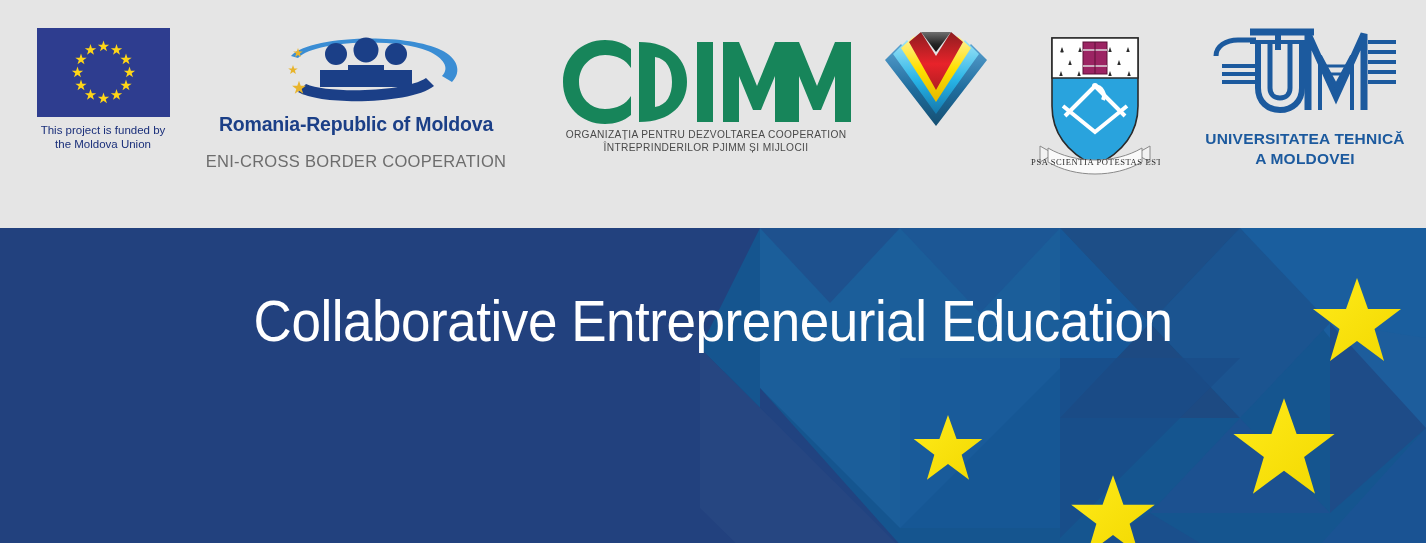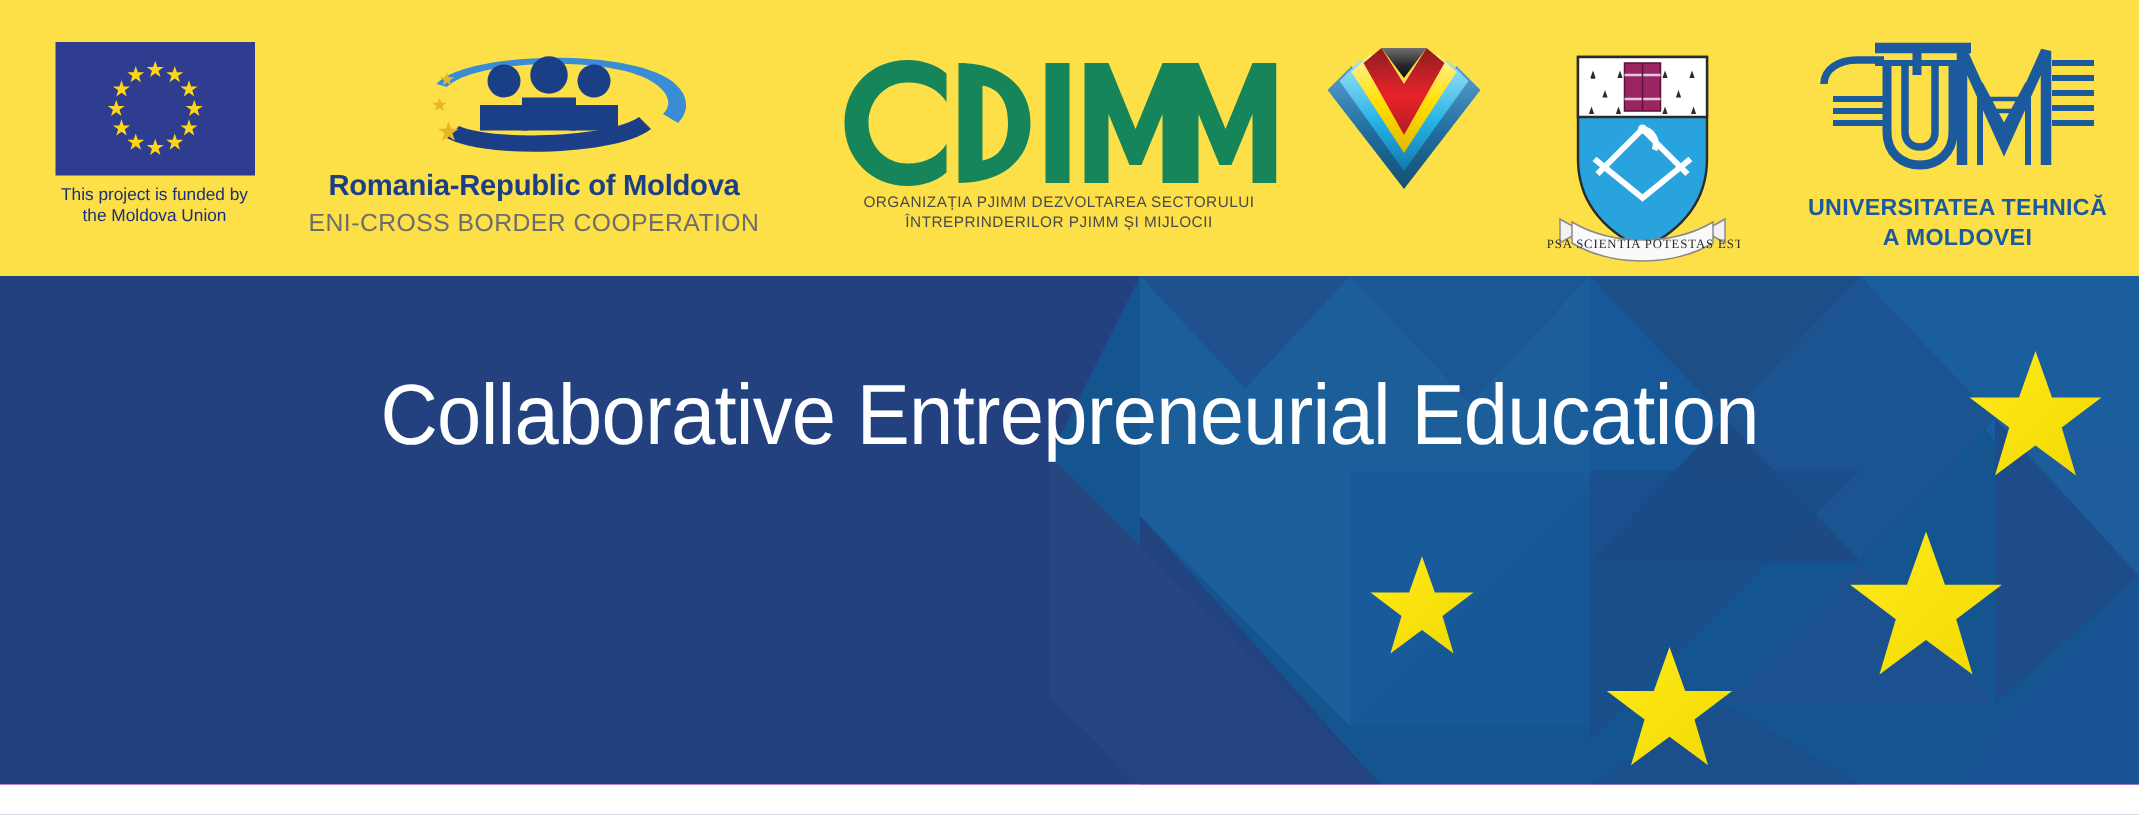--- a/index.html
+++ b/index.html
@@ -17,22 +17,22 @@
     position: relative;
     width: 1426px;
     height: 543px;
     background: #ffffff;
   }
 
   
   #logo-strip {
     position: relative;
     width: 1426px;
-    height: 184px;
-    background: #fde047;
+    height: 228px;
+    background: #e5e5e5;
   }
   .logo-block {
     position: absolute;
     text-align: center;
   }
 
   
   #logo-eu { left: 18px; top: 28px; width: 170px; }
   .eu-flag {
     width: 133px;
@@ -62,21 +62,21 @@
     font-weight: bold;
     color: #1b3f87;
     letter-spacing: -0.2px;
     margin-top: 5px;
     white-space: nowrap;
   }
   .romd-sub {
     font-size: 16.5px;
     color: #6d6d6d;
     letter-spacing: 0.3px;
-    margin-top: 4px;
+    margin-top: 16px;
     white-space: nowrap;
   }
 
   
   #logo-odimm { left: 556px; top: 40px; width: 300px; }
   .odimm-sub1, .odimm-sub2 {
     font-size: 10.2px;
     color: #4a4a4a;
     letter-spacing: 0.35px;
     line-height: 13px;
@@ -260,21 +260,21 @@
 
           <path d="M78,2 L78,82 C110,82 126,64 126,42 C126,20 110,2 78,2 Z M94,17 C106,19 111,29 111,42 C111,55 106,65 94,67 Z"></path>
 
           <rect x="136" y="2" width="16" height="80"></rect>
 
           <path d="M162,2 L178,2 L196,46 L214,2 L230,2 L230,82 L214,82 L214,36 L200,70 L192,70 L178,36 L178,82 L162,82 Z"></path>
 
           <path d="M222,2 L238,2 L256,46 L274,2 L290,2 L290,82 L274,82 L274,36 L260,70 L252,70 L238,36 L238,82 L222,82 Z"></path>
         </g>
       </svg>
-      <div class="odimm-sub1">ORGANIZAȚIA PJIMM DEZVOLTAREA SECTORULUI</div>
+      <div class="odimm-sub1">ORGANIZAȚIA PENTRU DEZVOLTAREA COOPERATION</div>
       <div class="odimm-sub2">ÎNTREPRINDERILOR PJIMM ȘI MIJLOCII</div>
     </div>
 
     <div class="logo-block" id="logo-pjimm">
       <div class="pjimm-mark">
         <svg width="110" height="105" viewBox="0 0 110 105">
           <defs>
             <linearGradient id="gR" x1="0" y1="0" x2="0" y2="1">
               <stop offset="0%" stop-color="#8e1d20"></stop>
                 <stop offset="55%" stop-color="#e8232a"></stop>

